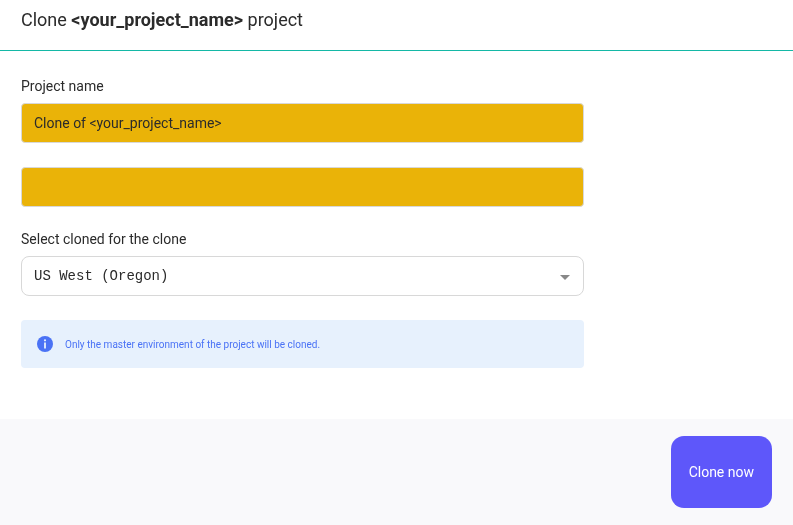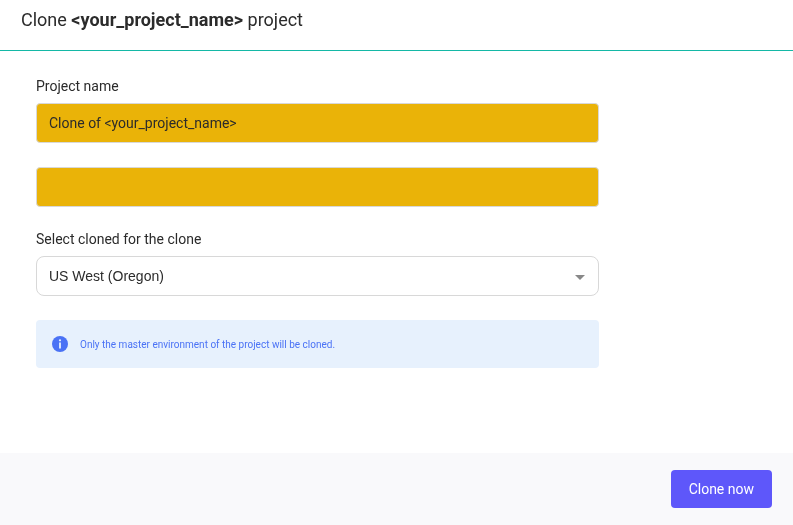--- a/index.html
+++ b/index.html
@@ -21,22 +21,21 @@
     }
     .header-title {
       font-size: 18px;
       font-weight: 400;
       color: #2b2b2b;
     }
     .header-title .bold {
       font-weight: 700;
     }
     .form-section {
-      padding: 27px 21px 0 14px;
-      margin-left: 22px;
+      padding: 27px 21px 0 21px;
     }
     .field-group {
       margin-bottom: 24px;
       width: 563px;
     }
     .field-label {
       display: block;
       font-size: 14px;
       color: #2b2b2b;
       margin-bottom: 9px;
@@ -62,21 +61,21 @@
       width: 100%;
     }
     .select-input {
       width: 100%;
       height: 40px;
       border: 1px solid #d8d8d8;
       border-radius: 8px;
       padding: 0 12px;
       font-size: 14px;
       color: #2b2b2b;
-      font-family: Liberation Sans, sans-serif;
+      font-family: Liberation Mono, monospace;
       outline: none;
       appearance: none;
       -webkit-appearance: none;
       background: #fff;
       cursor: pointer;
     }
     .select-caret {
       position: absolute;
       right: 14px;
       top: 50%;
@@ -112,22 +111,22 @@
       background: #f9f9fb;
       padding: 17px 21px;
       display: flex;
       justify-content: flex-end;
       width: 793px;
     }
     .primary-btn {
       background: #5e57fa;
       color: #fff;
       border: none;
-      border-radius: 4px;
-      padding: 11px 18px;
+      border-radius: 13px;
+      padding: 28px 18px;
       font-size: 14px;
       cursor: pointer;
       font-family: inherit;
     }
   </style>
 </head>
 <body>
 
 <div class="header">
   <h1 class="header-title">

